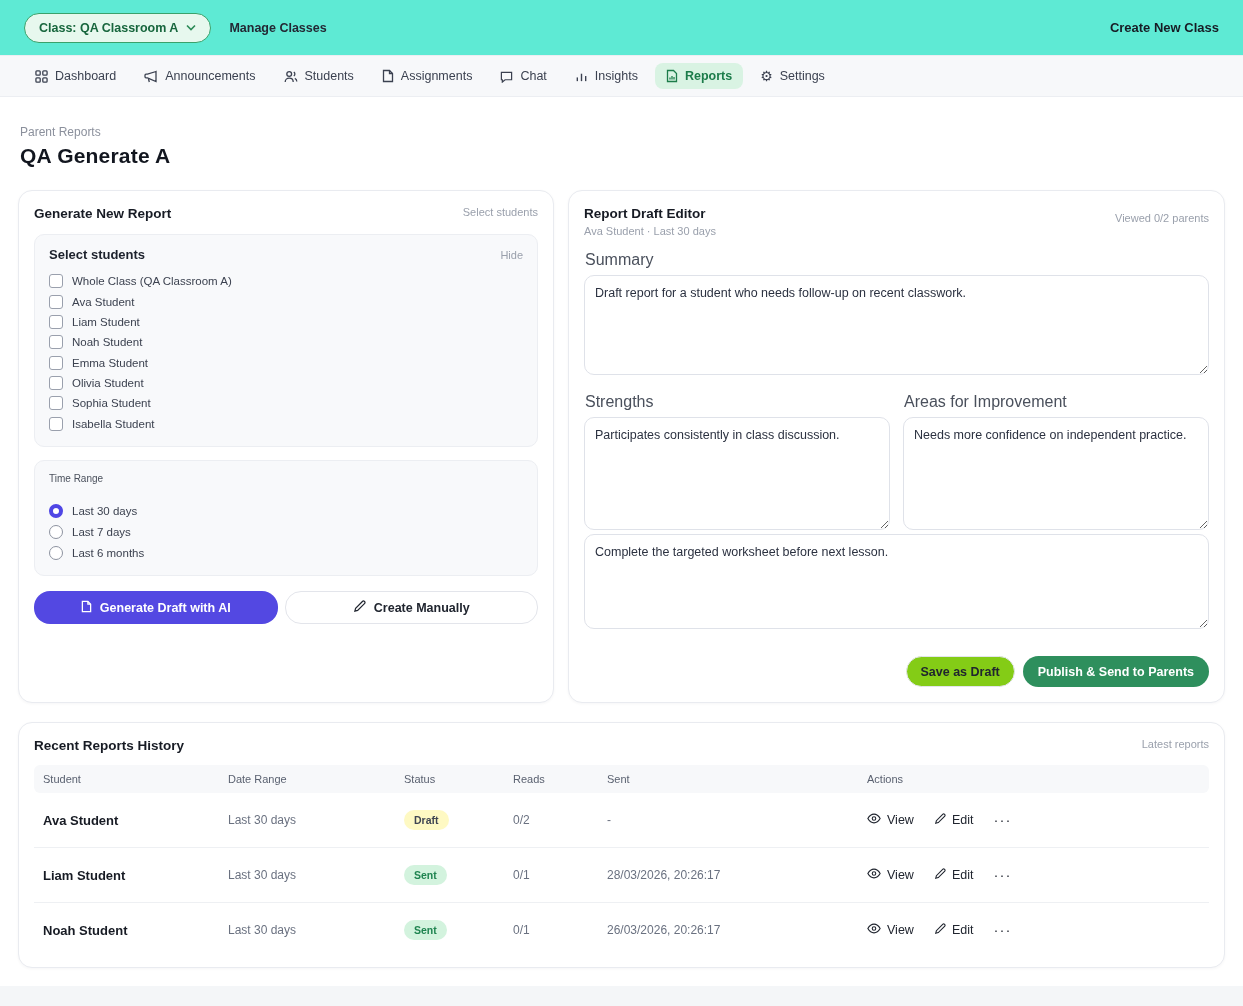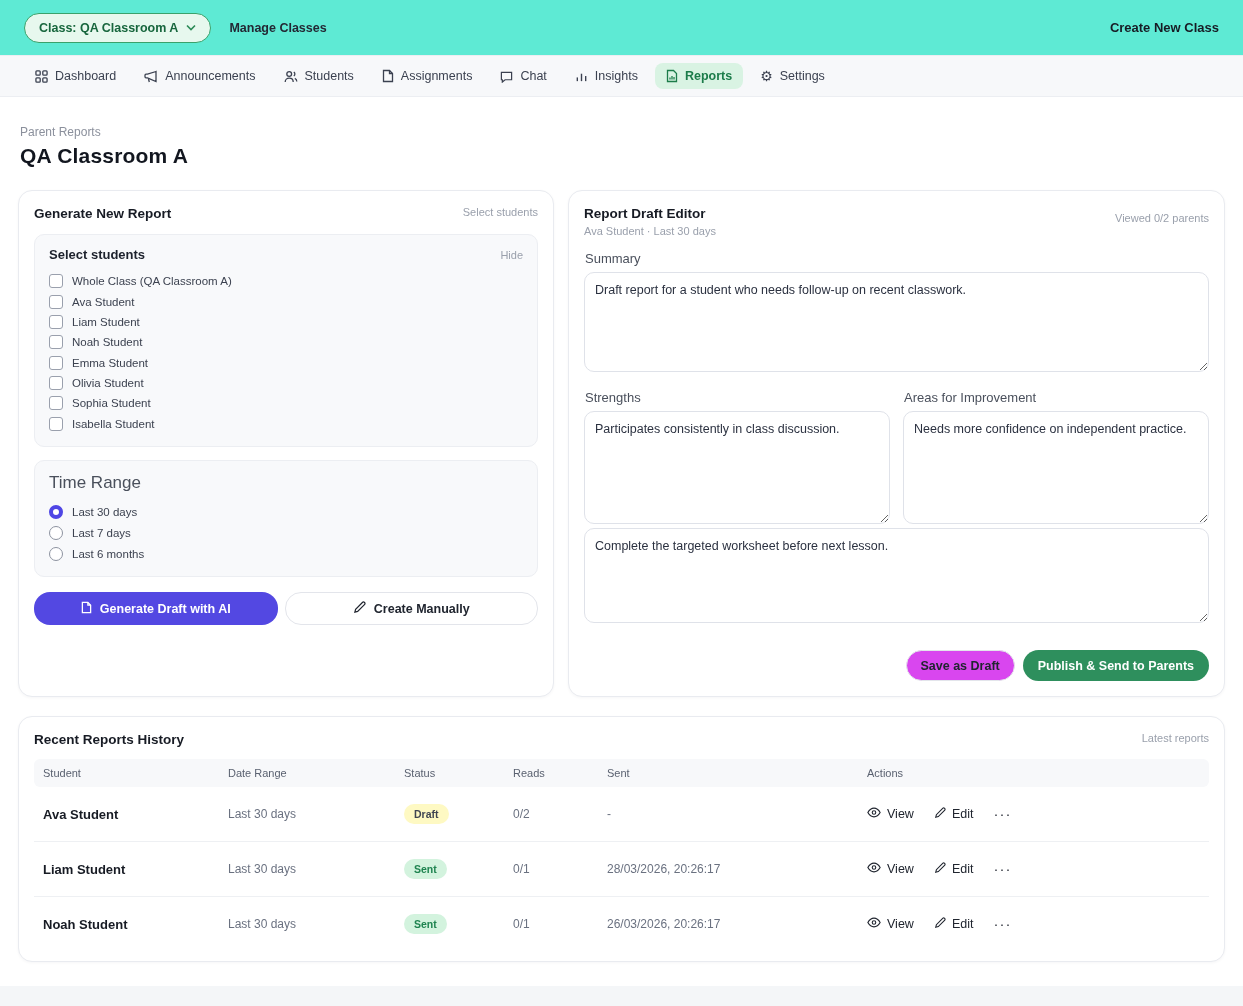--- a/index.html
+++ b/index.html
@@ -62,45 +62,45 @@
   .panel-head { display:flex; justify-content:space-between; align-items:center; margin-bottom:9px; }
   .panel-title { font-size:13px; font-weight:bold; color:#1c212c; }
   .hide-link { font-size:11px; color:#9aa0ac; cursor:pointer; }
   .check-row { display:flex; align-items:center; gap:9px; padding:3.2px 0; cursor:pointer; }
   .checkbox {
     width:14px; height:14px; border:1.5px solid #9aa0ad; border-radius:3px;
     background:#fff; flex:0 0 auto;
   }
   .check-label { font-size:11.5px; color:#3c4250; }
 
-  .tr-title { font-size:17px; color:#4a505c; margin-bottom:8px; }
+  .tr-title { font-size:10px; color:#4a505c; margin-bottom:16px; }
   .radio-row { display:flex; align-items:center; gap:9px; padding:3.5px 0; cursor:pointer; }
   .radio { width:14px; height:14px; border-radius:50%; border:1.5px solid #8d93a0; background:#fff; flex:0 0 auto; }
   .radio.on { border:4.5px solid #4f46e5; }
   .radio-label { font-size:11.5px; color:#3c4250; }
 
   .gen-buttons { display:flex; gap:7px; margin-top:15px; }
   .btn {
     display:inline-flex; align-items:center; justify-content:center; gap:8px;
     border-radius:16px; font-size:12.5px; font-weight:bold; cursor:pointer;
     border:1px solid transparent; padding:0 14px; height:33px;
   }
   .btn-ai { flex:1 1 49%; background:#5348e2; color:#fff; }
   .btn-manual { flex:1 1 51%; background:#fff; color:#20252f; border-color:#e3e5eb; }
 
   
-  .field-label { font-size:13px; color:#4a505c; margin:14px 0 6px 1px; }
+  .field-label { font-size:16px; color:#4a505c; margin:14px 0 6px 1px; }
   textarea {
     width:100%; border:1px solid #dfe2e9; border-radius:10px;
     padding:10px 10px; font-family:"Liberation Sans", sans-serif;
     font-size:12.5px; color:#2b3140; background:#fff; resize:both; outline:none;
   }
   .two-col { display:grid; grid-template-columns:1fr 1fr; gap:13px; }
   .editor-actions { display:flex; justify-content:flex-end; gap:8px; margin-top:23px; }
-  .btn-save { background:#d946ef; color:#20252f; border-color:#e3e5eb; height:31px; }
+  .btn-save { background:#84cc16; color:#20252f; border-color:#e3e5eb; height:31px; }
   .btn-publish { background:#2e8f5d; color:#fff; height:31px; }
 
   
   .history-card { margin-top:19px; padding:15px 15px 10px 15px; }
   .table { margin-top:12px; }
   .thead {
     display:grid; grid-template-columns:185px 176px 109px 94px 260px 1fr;
     background:#f7f8fa; border-radius:6px; padding:8px 0 8px 9px;
   }
   .th { font-size:11px; color:#5a6170; }
@@ -208,21 +208,21 @@
     <span>Reports</span>
   </div>
   <div class="nav-tab">
     <span class="gear-glyph">⚙</span>
     <span>Settings</span>
   </div>
 </div>
 
 <div class="main">
   <div class="crumb">Parent Reports</div>
-  <div class="page-title">QA Classroom A</div>
+  <div class="page-title">QA Generate A</div>
 
   <div class="cards-row">
 
     <div class="card">
       <div class="card-head">
         <div class="card-title">Generate New Report</div>
         <div class="card-sub">Select students</div>
       </div>
 
       <div class="panel">

